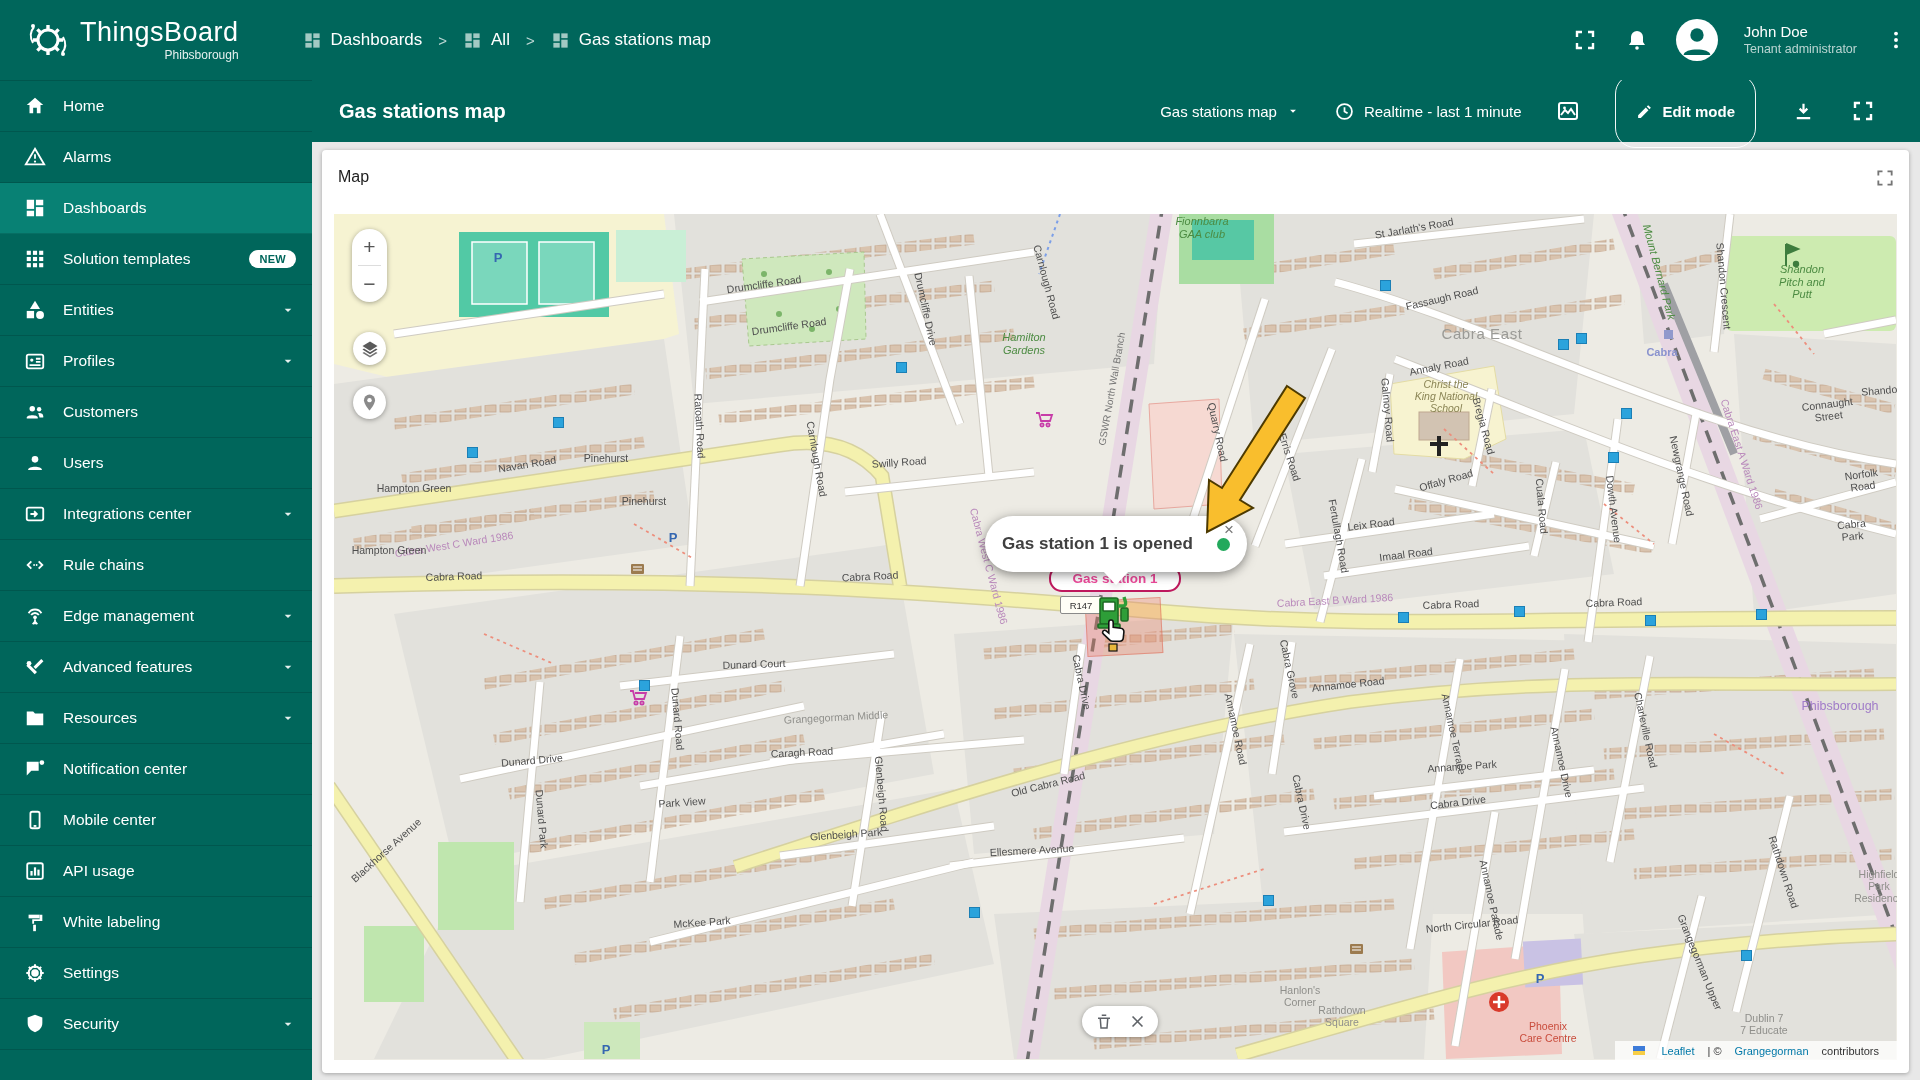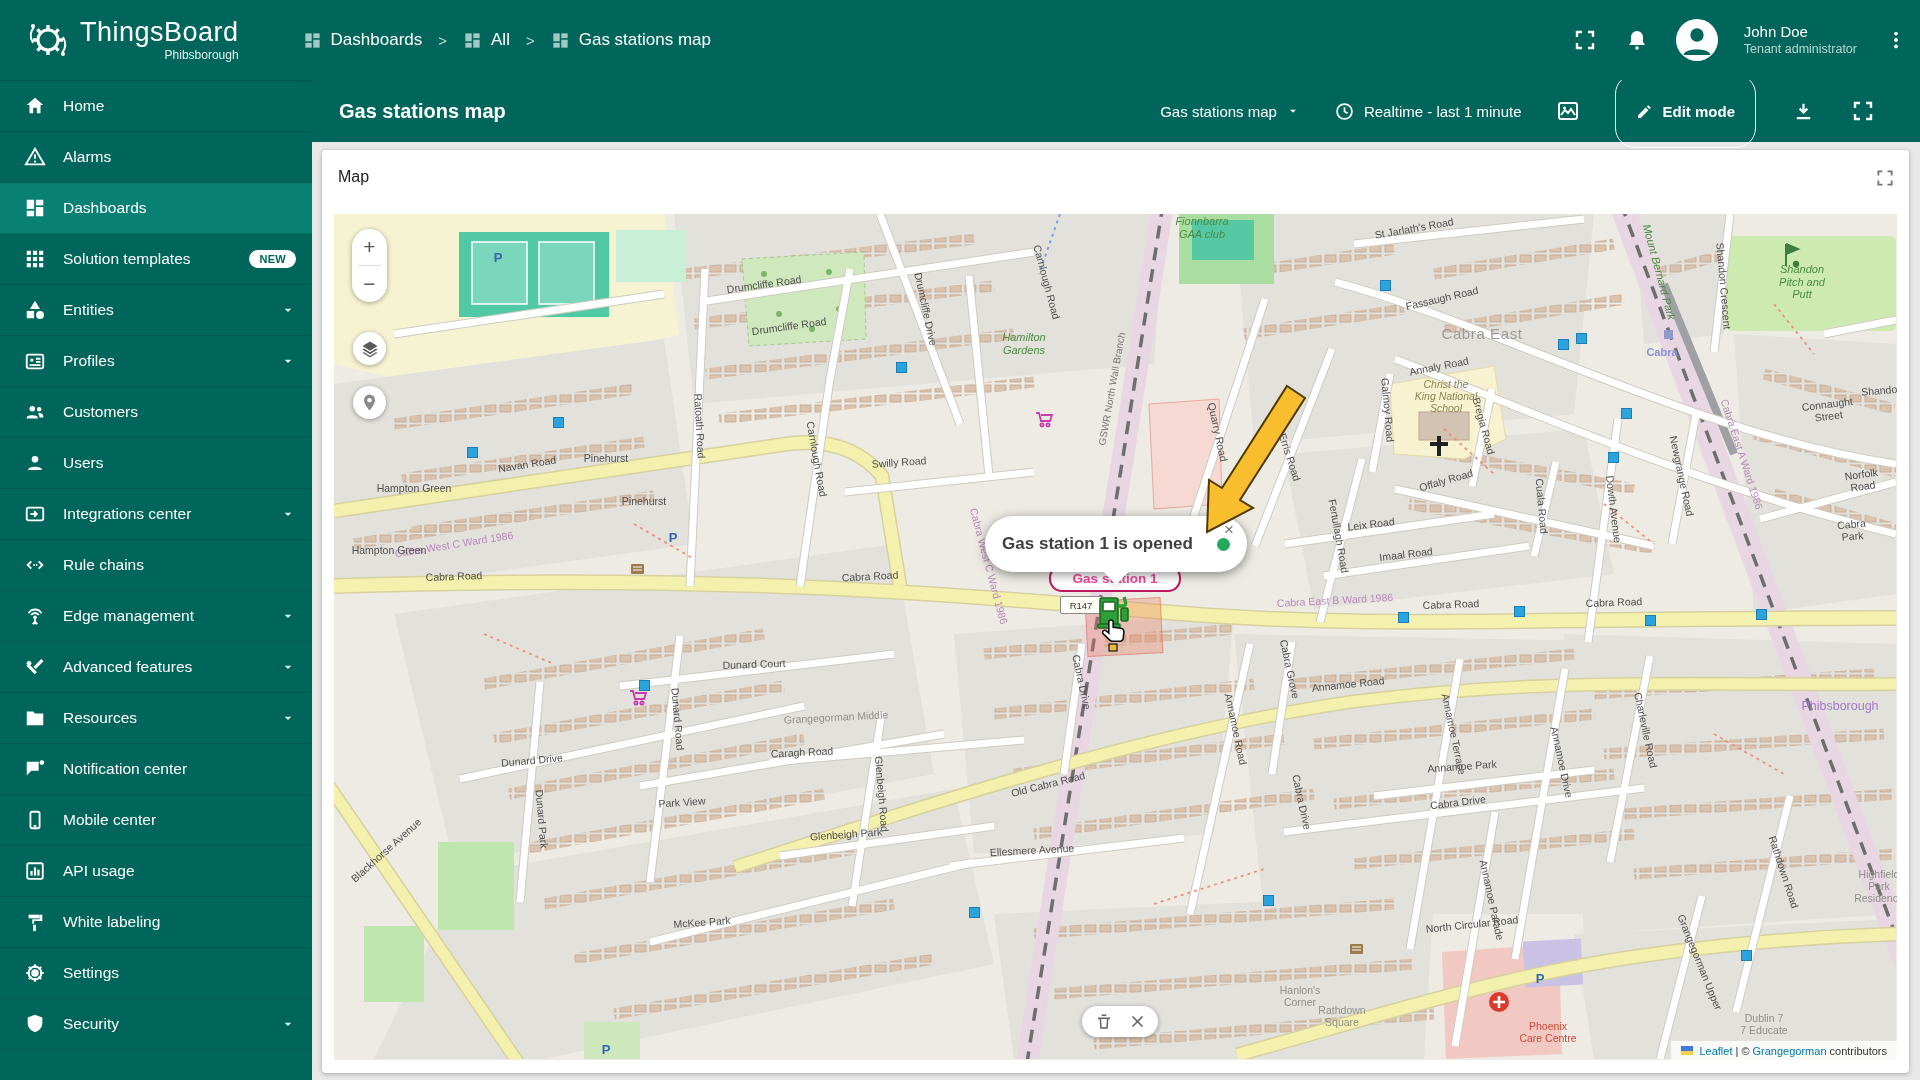--- a/index.html
+++ b/index.html
@@ -66,21 +66,21 @@
   .gtooltip .ttx{font-size:17px;font-weight:700;color:#404040}
   .gtooltip .dot{width:13px;height:13px;border-radius:50%;background:#23A95C}
   .gtooltip .tclose{position:absolute;top:4px;right:13px;font-size:17px;color:#757575;cursor:pointer}
   .gtooltip .tail{position:absolute;left:50%;bottom:-13px;transform:translateX(-50%);width:0;height:0;border-left:13px solid transparent;border-right:13px solid transparent;border-top:14px solid #fff}
   .mlabel{position:absolute;left:715px;top:351px;width:132px;height:27px;background:#fff;border:2px solid #be185d;border-radius:13px;z-index:10;display:flex;align-items:center;justify-content:center;font-size:13.5px;font-weight:700;color:#ec4899;box-sizing:border-box}
   .pump{position:absolute;left:762px;top:378px;z-index:20;cursor:pointer}
   .hl{position:absolute;left:752px;top:385px;width:74px;height:54px;background:rgba(238,120,95,.33);border:1px solid rgba(220,90,70,.45);transform:rotate(-3deg);z-index:8}
   .rbadge{position:absolute;left:726px;top:382px;width:40px;height:16px;background:#FFFEF6;border:1px solid #8a8a8a;border-radius:2px;z-index:9;font-size:9.5px;color:#333;display:flex;align-items:center;justify-content:center}
   .editpill{position:absolute;left:748px;top:792px;width:76px;height:31px;background:#fff;border-radius:17px;box-shadow:0 1px 5px rgba(0,0,0,.35);z-index:25;display:flex;align-items:center;justify-content:center;gap:16px}
   .editpill .pbtn{cursor:pointer;display:flex}
-  .attrib{position:absolute;right:0;bottom:0;height:19px;background:rgba(255,255,255,.78);z-index:26;display:flex;align-items:center;padding:0 10px;font-size:11px;color:#333;gap:3px}
+  .attrib{position:absolute;right:0;bottom:0;height:19px;background:rgba(255,255,255,.78);z-index:26;display:flex;align-items:center;padding:0 18px;font-size:11px;color:#333;gap:13px}
   .attrib a{color:#0078A8;text-decoration:none;cursor:pointer}
   .uaflag{display:inline-block;width:12px;height:9px;margin-right:3px}
   .uaflag .t{display:block;width:12px;height:4.5px;background:#3D7BD9}
   .uaflag .b{display:block;width:12px;height:4.5px;background:#F7CE46}
   .arrow-layer{position:absolute;left:0;top:0;z-index:40;pointer-events:none}
   .cursor-ic{position:absolute;left:766px;top:404px;z-index:41;pointer-events:none}
 </style>
 </head>
 <body>
 

